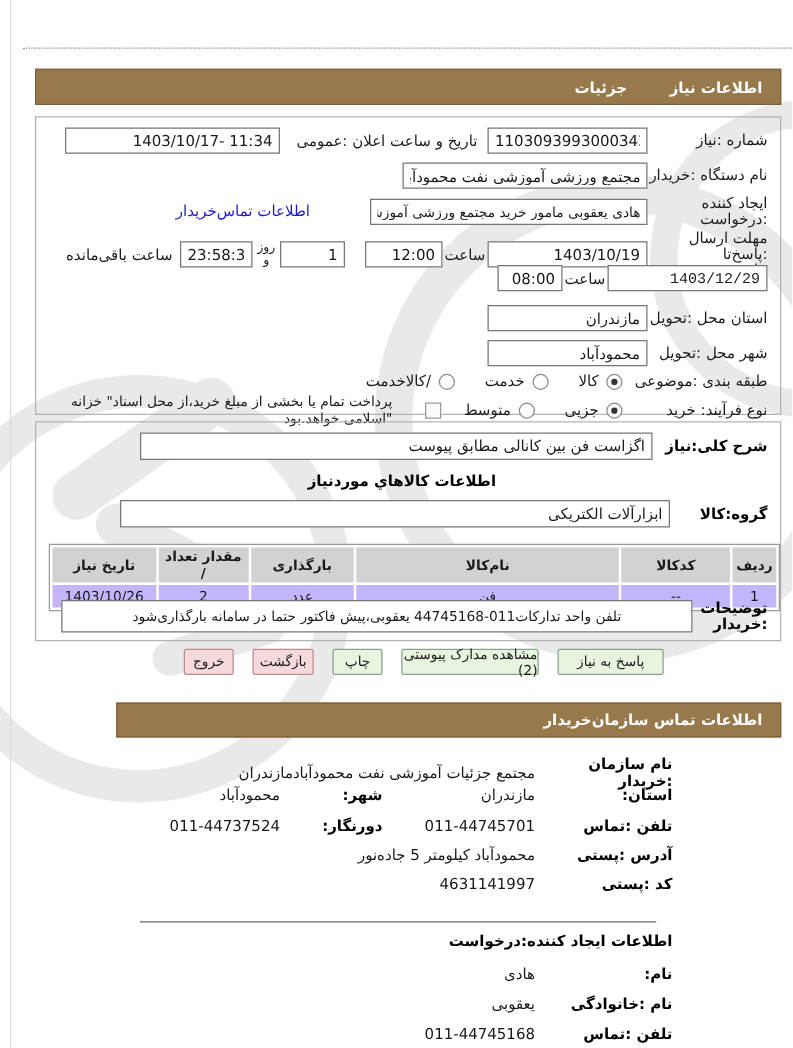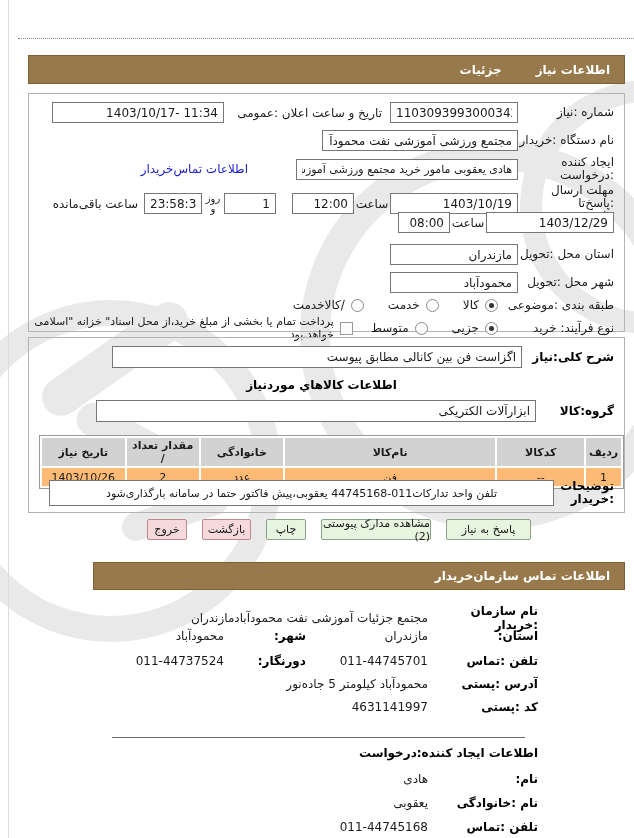--- a/index.html
+++ b/index.html
@@ -26,21 +26,21 @@
   .radio{width:11px;height:11px;border:1px solid #8a8a8a;border-radius:50%;background:#fdfdfd;
          flex:none;display:flex;align-items:center;justify-content:center;}
   .radio.on::after{content:"";width:5px;height:5px;border-radius:50%;background:#333;}
   .chk{width:11px;height:11px;border:1px solid #9a9a9a;background:#fbfbfb;flex:none;}
   .opt{display:flex;align-items:center;margin-right:24px;direction:rtl;}
   .opt .radio{margin-left:6px;}
   .link{color:#1a1acd;cursor:pointer;}
   table.goods{border-collapse:separate;border-spacing:2px;background:#fff;border:1px solid #9a9a9a;
               direction:rtl;table-layout:fixed;}
   table.goods th{background:#d2d2d2;font-weight:bold;font-size:11px;height:17px;padding:1px 2px;text-align:center;}
-  table.goods td{background:#fdba74;font-size:11px;height:16px;padding:1px 2px;text-align:center;}
+  table.goods td{background:#c4b5fd;font-size:11px;height:16px;padding:1px 2px;text-align:center;}
   .btn{height:21px;border:1px solid #8f8f8f;border-radius:2px;font-size:11px;display:flex;
        align-items:center;justify-content:center;flex:none;box-sizing:border-box;cursor:pointer;}
   .btn.green{background:#e6f4e0;border-color:#8aa28a;}
   .btn.pink{background:#f6d9da;border-color:#b98c8e;}
   .crow{position:absolute;right:0;left:0;display:flex;direction:rtl;align-items:center;padding-right:96px;}
   .cl{width:110px;flex:none;font-weight:bold;color:#000;}
   .cl2{width:82px;flex:none;font-weight:bold;color:#000;}
   .cv{width:122px;flex:none;text-align:right;}
   #hrline{position:absolute;top:737px;left:112px;width:413px;border-top:1px solid #6b6b6b;}
   .tiny{font-size:10px;line-height:10px;}
@@ -118,21 +118,21 @@
           <span>روز</span><br>
           <span>و</span>
         </span>
         <div class="inp" style="width:58px;">
             <span dir="auto">23:58:32</span>
           </div>
         <span class="lbl" style="margin-right:6px;">ساعت باقی‌مانده</span>
       </div>
 
       <div class="row" style="top:118px;">
-        <div class="inp" style="width:128px;">
+        <div class="inp" style="width:128px;font-family:Liberation Mono, monospace;">
             <span dir="auto">1403/12/29</span>
           </div>
         <span class="lbl" style="width:36px;text-align:center;flex:none;">ساعت</span>
         <div class="inp" style="width:52px;">
             <span dir="auto">08:00</span>
           </div>
       </div>
 
       <div class="row" style="top:150px;">
         <span class="lbl l96">استان محل :تحویل</span>
@@ -167,21 +167,21 @@
       <div class="row" style="top:221px;">
         <span class="lbl l110">نوع فرآیند: خرید</span>
         <span class="opt" style="margin-right:6px;">
           <span class="radio on"></span>
           <span>جزیی</span>
         </span>
         <span class="opt">
           <span class="radio"></span>
           <span>متوسط</span>
         </span>
-        <span class="opt" style="margin-right:18px;">
+        <span class="opt" style="margin-right:18px;gap:20px;">
           <span class="chk" style="margin-left:6px;"></span>
           <span style="font-size:11px;">پرداخت تمام یا بخشی از مبلغ خرید،از محل اسناد" خزانه "اسلامی خواهد.بود</span>
         </span>
       </div>
     </div>
 
     <div class="panel" style="top:337px;left:28px;width:597px;height:176px;">
 
       <div class="row" style="top:8px;">
         <span class="lbl b" style="width:92px;flex:none;">شرح کلی:نیاز</span>
@@ -209,21 +209,21 @@
               <col style="width:215px">
               <col style="width:83px">
               <col style="width:73px">
               <col style="width:83px">
             </colgroup>
           <tbody>
               <tr>
             <th dir="auto">ردیف</th>
             <th dir="auto">کدکالا</th>
             <th dir="auto">نام‌کالا</th>
-            <th dir="auto">خانوادگی</th>
+            <th dir="auto">بارگذاری</th>
             <th dir="auto">مقدار تعداد /</th>
             <th dir="auto">تاریخ نیاز</th>
           </tr>
           <tr>
             <td dir="auto">1</td>
             <td dir="auto">--</td>
             <td dir="auto">فن</td>
             <td dir="auto">عدد</td>
             <td dir="auto">2</td>
             <td dir="auto">1403/10/26</td>

